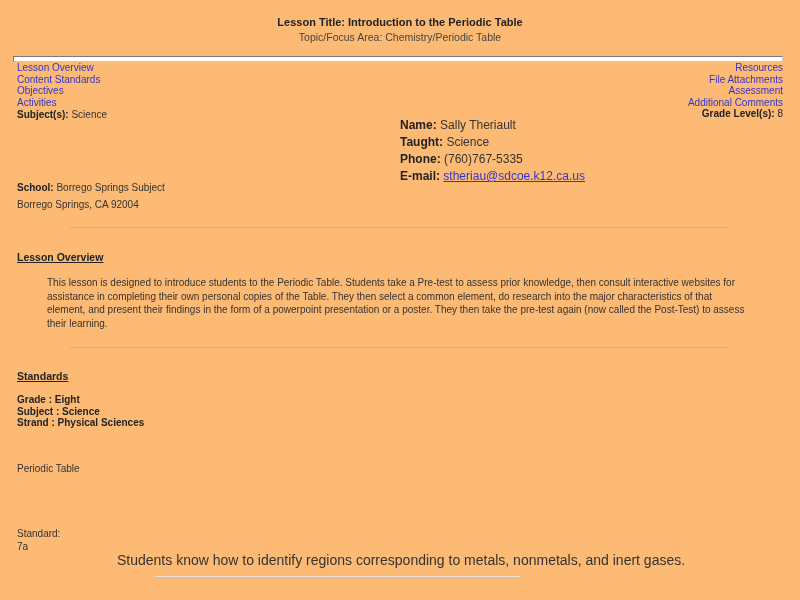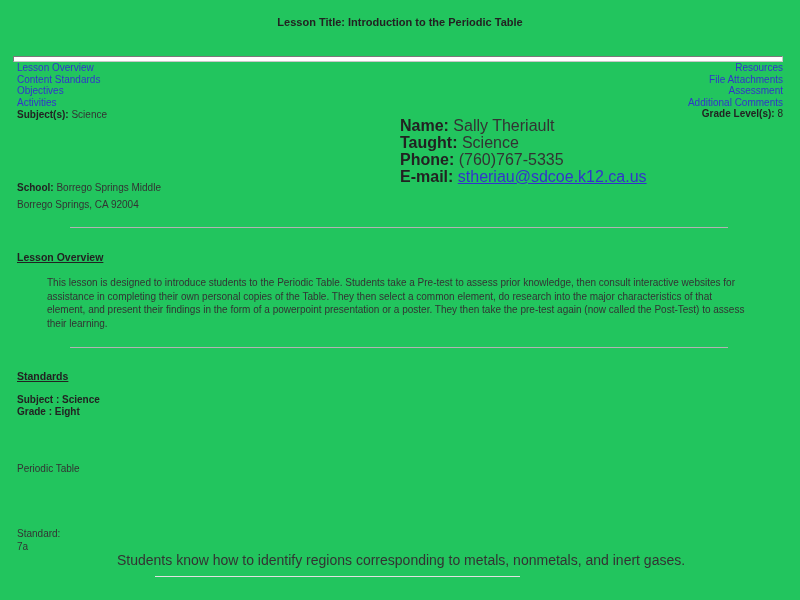--- a/index.html
+++ b/index.html
@@ -1,38 +1,38 @@
 <!DOCTYPE html>
 <html><head>
 <meta charset="utf-8">
 <style>
   html,body{margin:0;padding:0;background:#ffffff;}
   .page{
     position:relative;
     width:800px;height:600px;
-    background:#22c55e;
+    background:#fdba74;
     font-family:"Liberation Sans","DejaVu Sans",sans-serif;
     color:#333333;
     overflow:hidden;
   }
   .center-head{position:absolute;top:16px;left:0;width:800px;text-align:center;}
   .title{font-size:11px;font-weight:bold;color:#222;}
   .subtitle{font-size:10.5px;color:#444;margin-top:3px;}
   .topbox{
     position:absolute;top:56px;left:13px;width:768px;height:4px;
     border:1px solid #7a7a7a;border-right-color:#c8c8c8;border-bottom-color:#c8c8c8;
     background:#ffffff;
   }
   .nav-left{position:absolute;top:62px;left:17px;}
   .nav-right{position:absolute;top:62px;right:17px;text-align:right;}
   .nav a{display:block;font-size:10px;line-height:11.5px;color:#3333cc;text-decoration:none;cursor:pointer;}
   .grade-line{font-size:10px;line-height:11.5px;color:#222;}
   .lbl{font-weight:bold;color:#222;}
   .subjects{position:absolute;top:109px;left:17px;font-size:10px;}
-  .contact{position:absolute;top:117px;left:400px;font-size:16px;}
+  .contact{position:absolute;top:117px;left:400px;font-size:12px;}
   .contact .row{line-height:17px;}
   .contact a{color:#3333cc;text-decoration:underline;cursor:pointer;}
   .school{position:absolute;top:179px;left:17px;font-size:10px;}
   .school .row{line-height:17px;}
   .rule{position:absolute;left:70px;width:658px;height:0;border-top:1px solid #b3b3b3;}
   .rule1{top:227px;}
   .rule2{top:347px;}
   .rule3{top:576px;left:155px;width:365px;border-top:1px solid #e2e2e2;}
   .sect-head{font-size:10.5px;font-weight:bold;text-decoration:underline;color:#222;}
   .overview-head{position:absolute;top:251px;left:17px;}
@@ -43,20 +43,21 @@
   .standard-lines{position:absolute;top:528px;left:17px;font-size:10px;line-height:12.5px;color:#333;}
   .standard-text{position:absolute;top:552px;left:117px;font-size:14px;color:#333;}
 </style>
 </head>
 <body>
 
 <div class="page">
 
   <div class="center-head">
     <div class="title">Lesson Title: Introduction to the Periodic Table</div>
+    <div class="subtitle">Topic/Focus Area: Chemistry/Periodic Table</div>
   </div>
 
   <div class="topbox"></div>
 
   <div class="nav nav-left">
     <a>Lesson Overview</a>
     <a>Content Standards</a>
     <a>Objectives</a>
     <a>Activities</a>
   </div>
@@ -75,36 +76,37 @@
   </div>
 
   <div class="contact">
     <div class="row"><span class="lbl">Name:</span> <span>Sally Theriault</span></div>
     <div class="row"><span class="lbl">Taught:</span> <span>Science</span></div>
     <div class="row"><span class="lbl">Phone:</span> <span>(760)767-5335</span></div>
     <div class="row"><span class="lbl">E-mail:</span> <a>stheriau@sdcoe.k12.ca.us</a></div>
   </div>
 
   <div class="school">
-    <div class="row"><span class="lbl">School:</span> <span>Borrego Springs Middle</span></div>
+    <div class="row"><span class="lbl">School:</span> <span>Borrego Springs Subject</span></div>
     <div class="row">Borrego Springs, CA 92004</div>
   </div>
 
   <div class="rule rule1"></div>
 
   <div class="sect-head overview-head">Lesson Overview</div>
   <div class="overview-body">This lesson is designed to introduce students to the Periodic Table. Students take a Pre-test to assess prior knowledge, then consult interactive websites for assistance in completing their own personal copies of the Table. They then select a common element, do research into the major characteristics of that element, and present their findings in the form of a powerpoint presentation or a poster. They then take the pre-test again (now called the Post-Test) to assess their learning.</div>
 
   <div class="rule rule2"></div>
 
   <div class="sect-head standards-head">Standards</div>
 
   <div class="standards-block">
+    <div>Grade : Eight</div>
     <div>Subject : Science</div>
-    <div>Grade : Eight</div>
+    <div>Strand : Physical Sciences</div>
   </div>
 
   <div class="topic">Periodic Table</div>
 
   <div class="standard-lines">
     <div>Standard:</div>
     <div>7a</div>
   </div>
 
   <div class="standard-text">Students know how to identify regions corresponding to metals, nonmetals, and inert gases.</div>

